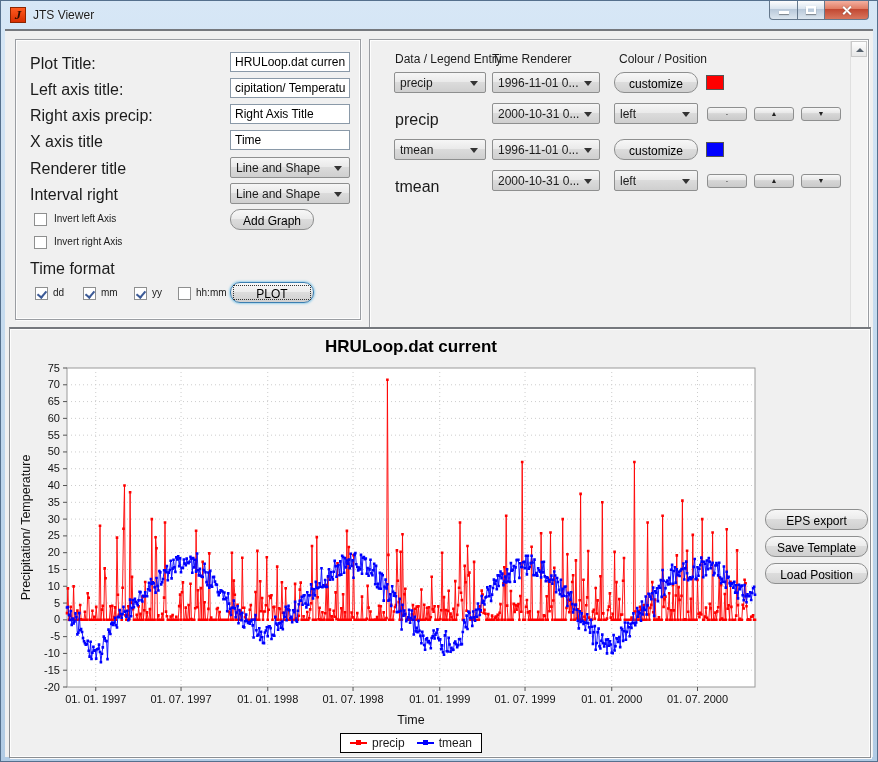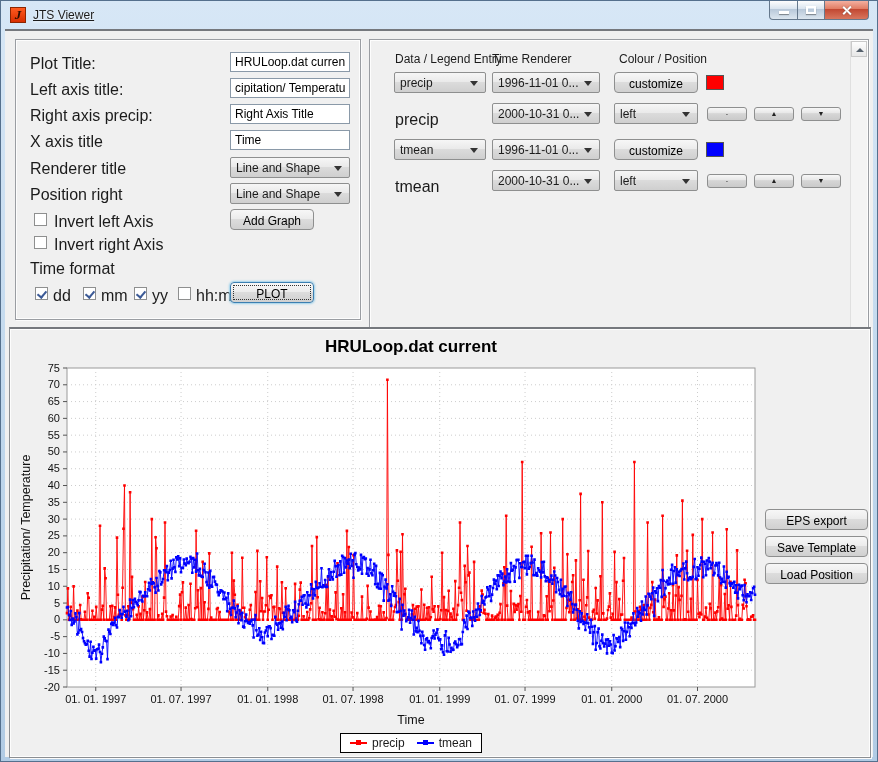--- a/index.html
+++ b/index.html
@@ -1,21 +1,21 @@
 <!DOCTYPE html>
 <html><head>
 <meta charset="utf-8">
 <style>
   html,body{margin:0;padding:0;}
   body{width:878px;height:762px;position:relative;font-family:"Liberation Sans",sans-serif;font-size:12px;color:#1b1b1b;background:#fff;overflow:hidden;}
   .window{position:absolute;inset:0;background:linear-gradient(#d7e7f6,#bed6ec 60%,#b1cbe4);border:1px solid #55708d;box-sizing:border-box;}
   
   .titlebar{position:absolute;left:0;top:0;right:0;height:28px;}
   .app-icon{position:absolute;left:9px;top:6px;width:16px;height:16px;background:linear-gradient(#ff5a1f,#d92f00);border:1px solid #8d2500;box-sizing:border-box;color:#2a0d00;font:italic bold 13px "Liberation Serif",serif;text-align:center;line-height:14px;}
-  .title-text{position:absolute;left:32px;top:7px;font-size:12px;color:#1c1c1c;text-shadow:0 1px 2px rgba(255,255,255,.8);text-decoration:underline;}
+  .title-text{position:absolute;left:32px;top:7px;font-size:12px;color:#1c1c1c;text-shadow:0 1px 2px rgba(255,255,255,.8);}
   .winbtns{position:absolute;right:8px;top:0;display:flex;}
   .winbtn{height:19px;border:1px solid #65788c;border-top:none;box-sizing:border-box;background:linear-gradient(#fdfdfd,#d8e3ee 45%,#b8c8d9 46%,#dce6ef);position:relative;}
   .winbtn.min{width:29px;border-radius:0 0 0 4px;}
   .winbtn.max{width:27px;border-left:none;}
   .winbtn.close{width:44px;border-left:none;border-radius:0 0 4px 0;background:linear-gradient(#f3b0a0,#e07a61 45%,#c24832 46%,#d8765e);}
   .glyph-min{position:absolute;left:9px;bottom:5px;width:10px;height:3px;background:#fff;box-shadow:0 1px 1px rgba(0,0,0,.4);}
   .glyph-max{position:absolute;left:8px;top:5px;width:10px;height:8px;border:2px solid #fff;box-sizing:border-box;box-shadow:0 1px 1px rgba(0,0,0,.35);}
   .glyph-x{position:absolute;left:16px;top:4px;width:11px;height:11px;}
   .glyph-x::before,.glyph-x::after{content:"";position:absolute;left:5px;top:0;width:2.4px;height:11px;background:#fff;box-shadow:0 0 1px rgba(0,0,0,.5);}
   .glyph-x::before{transform:rotate(45deg);}
@@ -24,26 +24,26 @@
   .content{position:absolute;left:4px;right:4px;top:28px;bottom:4px;background:#f0f0f0;border-top:2px solid #75787d;}
   .panel{position:absolute;background:#f0f0f0;border:1px solid #9a9da2;box-shadow:inset 0 0 0 1px #fdfdfd,1px 1px 0 #fbfbfb;box-sizing:border-box;}
   #left-panel{left:10px;top:8px;width:346px;height:281px;}
   #right-panel{left:364px;top:8px;width:500px;height:343px;}
   #chart-panel{left:4px;top:296px;width:862px;height:431px;border-top:2px solid #6f7control;border:1px solid #8b8e92;border-top:2px solid #75787d;}
   .lbl{position:absolute;left:14px;font-size:16px;color:#1b1b1b;}
   .txt{position:absolute;left:214px;width:120px;height:20px;border:1px solid #8a99a8;background:#fff;font:12px "Liberation Sans",sans-serif;padding:0 4px;box-sizing:border-box;color:#000;}
   .combo{position:absolute;height:21px;border:1px solid #8e8f8f;border-radius:2px;background:linear-gradient(#f6f6f6,#eaeaea 45%,#dcdcdc 46%,#cfcfcf);box-sizing:border-box;cursor:default;}
   .combo .cv{position:absolute;left:5px;top:3px;font-size:12px;white-space:nowrap;overflow:hidden;}
   .caret{position:absolute;right:7px;top:8px;width:0;height:0;border-left:4px solid transparent;border-right:4px solid transparent;border-top:5px solid #333;}
-  .btn{position:absolute;height:21px;border:1px solid #8e8f8f;border-radius:4px;background:linear-gradient(#f7f7f7,#ececec 45%,#dddddd 46%,#d0d0d0);font:12px "Liberation Sans",sans-serif;text-align:center;box-sizing:border-box;padding-top:3px;cursor:default;}
+  .btn{position:absolute;height:21px;border:1px solid #8e8f8f;border-radius:10px;background:linear-gradient(#f7f7f7,#ececec 45%,#dddddd 46%,#d0d0d0);font:12px "Liberation Sans",sans-serif;text-align:center;box-sizing:border-box;padding-top:3px;cursor:default;}
   .btn.focused{border:1px solid #3c7fb1;box-shadow:0 0 2px 1px #9bd0ea;}
   .btn.focused::after{content:"";position:absolute;inset:2px;border:1px dotted #333;}
   .cb{position:absolute;width:13px;height:13px;background:#fff;border:1px solid #8e8f8f;box-sizing:border-box;}
   .cb.checked::after{content:"";position:absolute;left:3px;top:1px;width:4px;height:7px;border:solid #3c5a96;border-width:0 2px 2px 0;transform:rotate(40deg);}
-  .cb-lbl{position:absolute;font-size:16px;}
+  .cb-lbl{position:absolute;font-size:10px;}
   .hdr{position:absolute;font-size:12px;color:#1b1b1b;}
   .swatch{position:absolute;width:18px;height:15px;border:1px solid #555;box-sizing:border-box;}
   .mini{position:absolute;width:40px;height:14px;border:1px solid #8e8f8f;border-radius:3px;background:linear-gradient(#f7f7f7,#e6e6e6 45%,#d6d6d6 46%,#cacaca);font-size:7px;text-align:center;line-height:12px;box-sizing:border-box;color:#222;}
   
   .vscroll{position:absolute;right:1px;top:1px;bottom:1px;width:16px;background:#f4f4f4;border-left:1px solid #e0e0e0;}
   .sb-btn{position:absolute;left:0;width:16px;height:16px;background:linear-gradient(#fdfdfd,#e7e7e7);border:1px solid #c9c9c9;box-sizing:border-box;}
   .sb-up{top:0;}
   .sb-dn{bottom:0;}
   .tri-up{position:absolute;left:4px;top:6px;width:0;height:0;border-left:4px solid transparent;border-right:4px solid transparent;border-bottom:4px solid #55606c;}
   .tri-dn{position:absolute;left:4px;top:6px;width:0;height:0;border-left:4px solid transparent;border-right:4px solid transparent;border-top:4px solid #55606c;}
@@ -93,21 +93,21 @@
 
       <span class="lbl" style="top:93px">X axis title</span>
       <input class="txt" style="top: 90px;" value="Time">
 
       <span class="lbl" style="top:120px">Renderer title</span>
       <div class="combo" style="left:214px;top:117px;width:120px">
         <span class="cv">Line and Shape</span>
         <span class="caret"></span>
       </div>
 
-      <span class="lbl" style="top:146px">Position right</span>
+      <span class="lbl" style="top:146px">Interval right</span>
       <div class="combo" style="left:214px;top:143px;width:120px">
         <span class="cv">Line and Shape</span>
         <span class="caret"></span>
       </div>
 
       <span class="cb" style="left:18px;top:173px"></span>
       <span class="cb-lbl" style="left:38px;top:173px">Invert left Axis</span>
       <button class="btn" style="left:214px;top:169px;width:84px">Add Graph</button>
 
       <span class="cb" style="left:18px;top:196px"></span>

